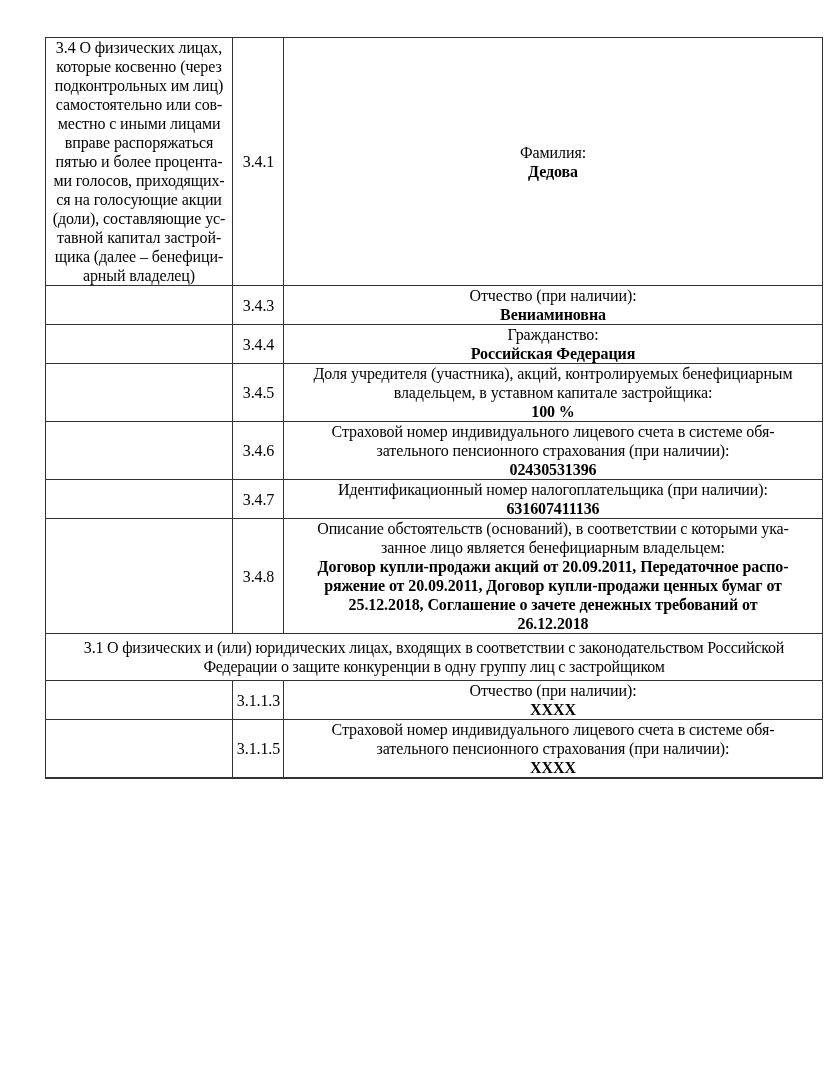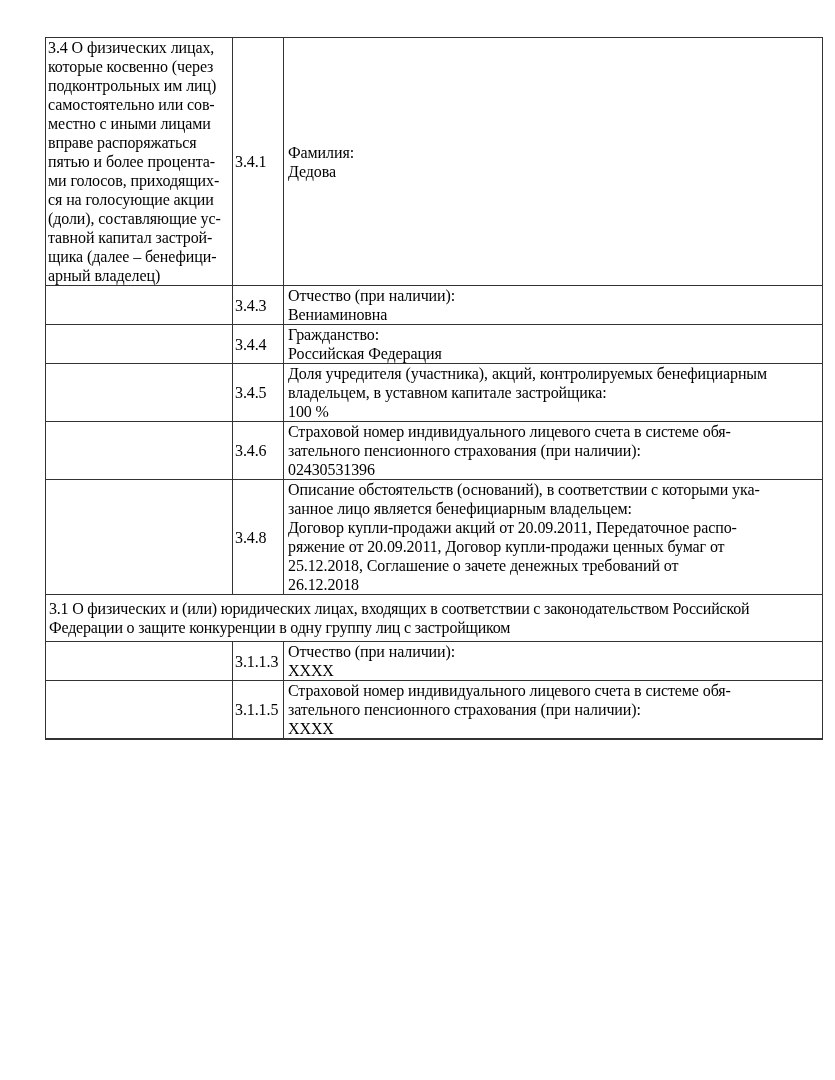--- a/index.html
+++ b/index.html
@@ -17,20 +17,21 @@
   }
   .doc-wrap {
     position: absolute;
     left: 45px;
     top: 37px;
   }
   table.disclosure {
     border-collapse: collapse;
     table-layout: fixed;
     width: 777px;
+    text-align: center;
   }
   td {
     border: 1px solid #333333;
     font-size: 16px;
     line-height: 19px;
     letter-spacing: -0.1px;
     vertical-align: middle;
     padding: 0 3px;
   }
   tr:last-child td {
@@ -46,21 +47,21 @@
   }
   td.c3 {
     padding: 0 4px;
     margin-left: 32px;
   }
   .field-label {
     white-space: pre-line;
   }
   .field-value {
     white-space: pre-line;
-    font-weight: normal;
+    font-weight: bold;
   }
   td.section-cell {
     white-space: pre-line;
     letter-spacing: -0.2px;
     padding: 4px 3px;
   }
 </style>
 </head>
 <body>
 
@@ -121,20 +122,28 @@
           <td class="c1"></td>
           <td class="c2">3.4.6</td>
           <td class="c3">
             <div class="field-label">Страховой номер индивидуального лицевого счета в системе обя-
 зательного пенсионного страхования (при наличии):</div>
             <div class="field-value">02430531396</div>
           </td>
         </tr>
         <tr>
           <td class="c1"></td>
+          <td class="c2">3.4.7</td>
+          <td class="c3">
+            <div class="field-label">Идентификационный номер налогоплательщика (при наличии):</div>
+            <div class="field-value">631607411136</div>
+          </td>
+        </tr>
+        <tr>
+          <td class="c1"></td>
           <td class="c2">3.4.8</td>
           <td class="c3">
             <div class="field-label">Описание обстоятельств (оснований), в соответствии с которыми ука-
 занное лицо является бенефициарным владельцем:</div>
             <div class="field-value">Договор купли-продажи акций от 20.09.2011, Передаточное распо-
 ряжение от 20.09.2011, Договор купли-продажи ценных бумаг от
 25.12.2018, Соглашение о зачете денежных требований от
 26.12.2018</div>
           </td>
         </tr>

